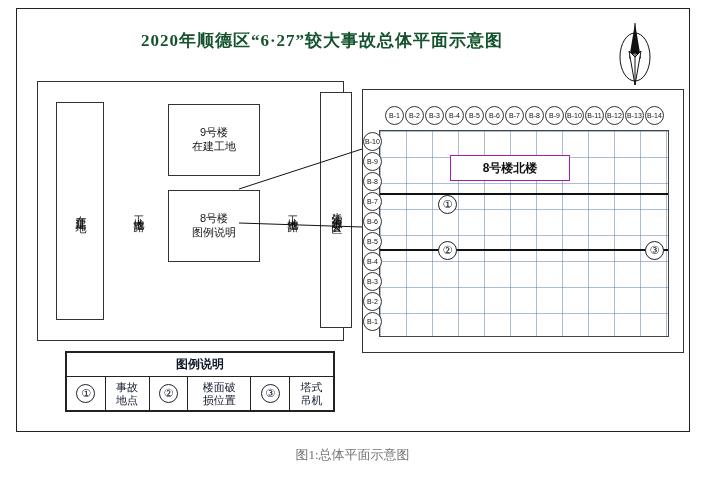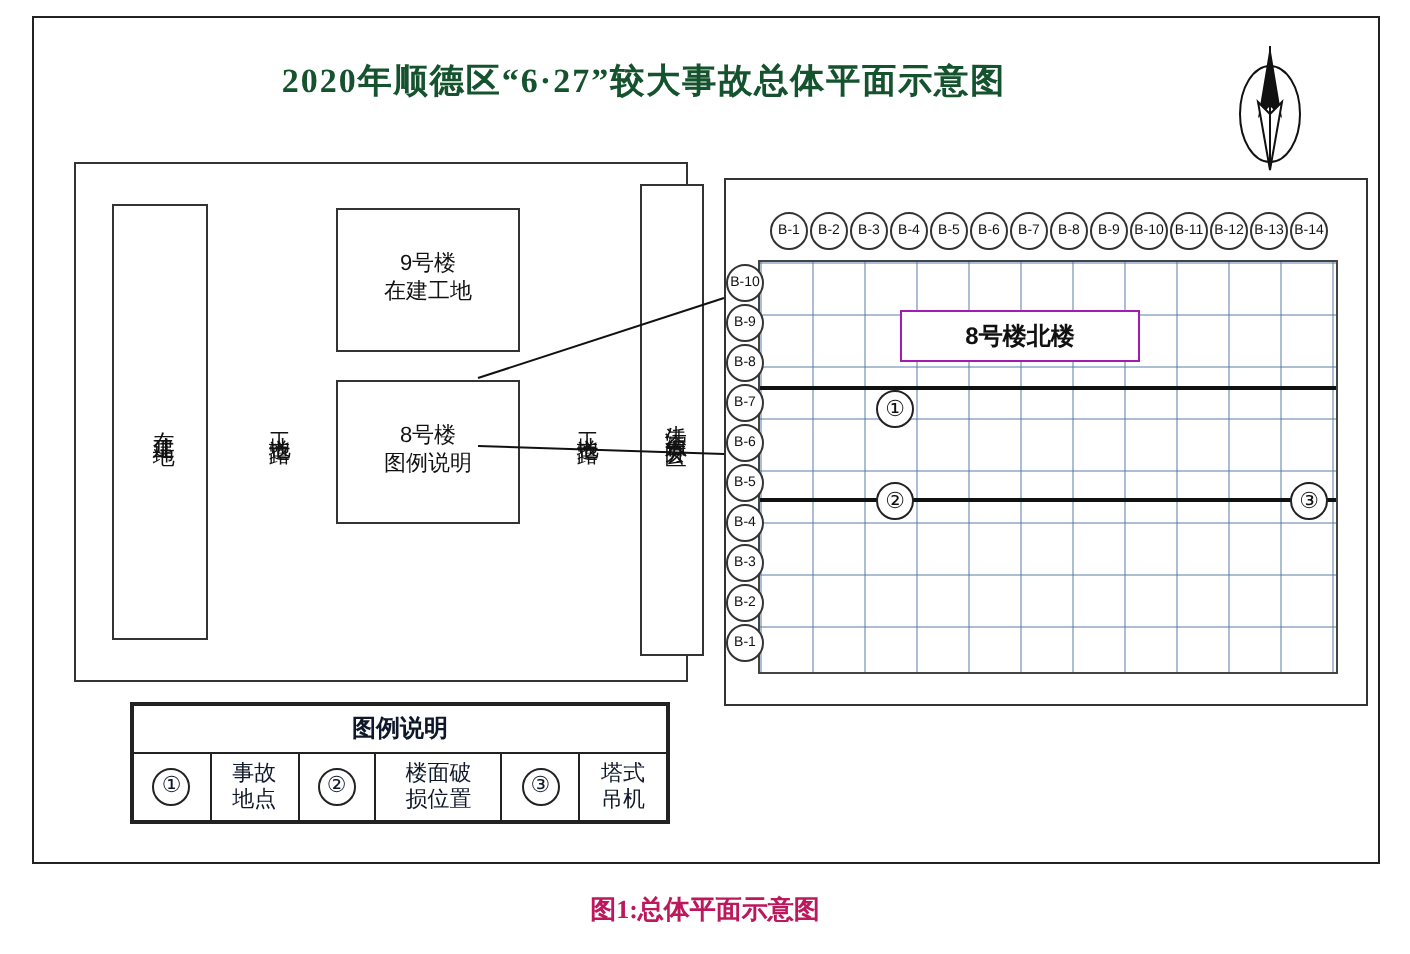--- a/index.html
+++ b/index.html
@@ -65,21 +65,21 @@
   #legend table{width:100%;border-collapse:collapse;}
   #legend th,#legend td{border:1px solid #222;font-size:11px;text-align:center;color:#0f172a;padding:2px 1px;}
   #legend .title-cell{font-size:12px;font-weight:bold;padding:3px;}
   #legend .hdr{height:18px;}
   #legend .val{height:34px;line-height:1.15;}
   .circ{display:inline-flex;width:17px;height:17px;border:1px solid #222;border-radius:50%;
         align-items:center;justify-content:center;font-size:11px;}
 
   
   #caption{position:absolute;left:0;top:446px;width:705px;text-align:center;font-size:13px;
-           font-family:"Liberation Serif","DejaVu Serif",serif;color:#be185d;font-weight:bold;}
+           font-family:"Liberation Serif","DejaVu Serif",serif;color:#737373;}
 </style>
 </head>
 <body>
 
 <div id="page">
 
   <div id="frame">
 
     <div id="title">2020年顺德区“6·27”较大事故总体平面示意图</div>
 

